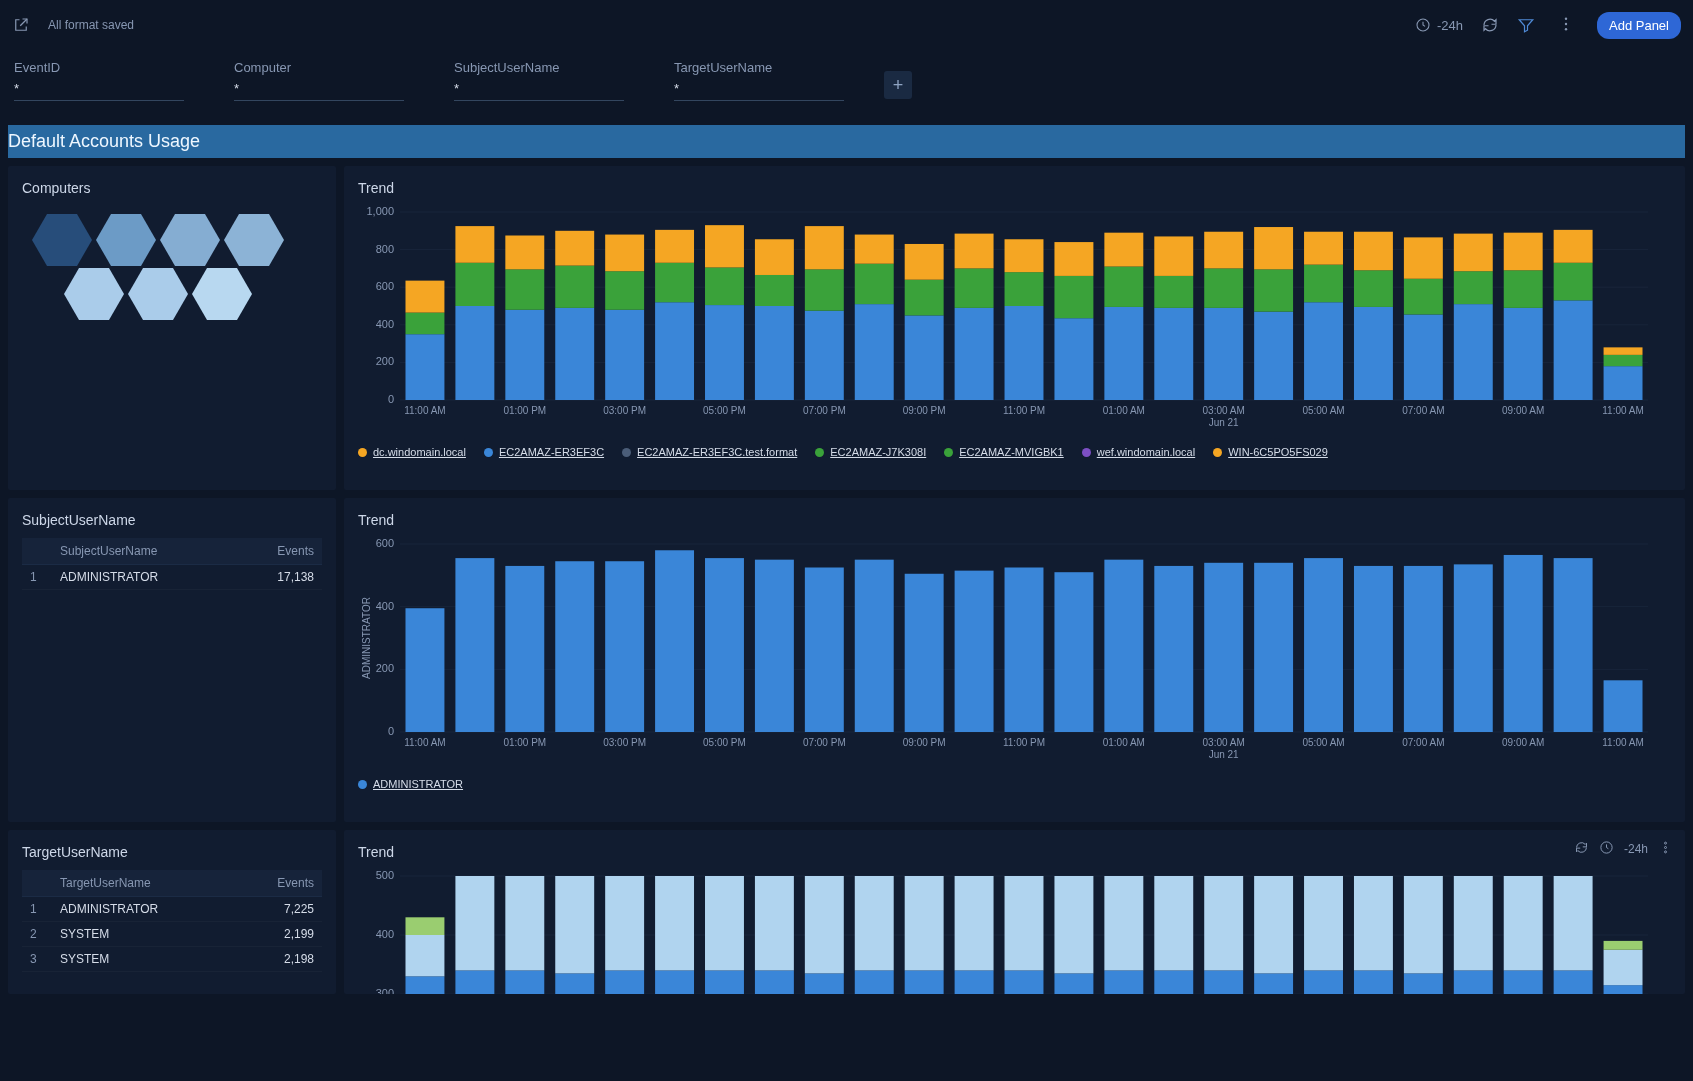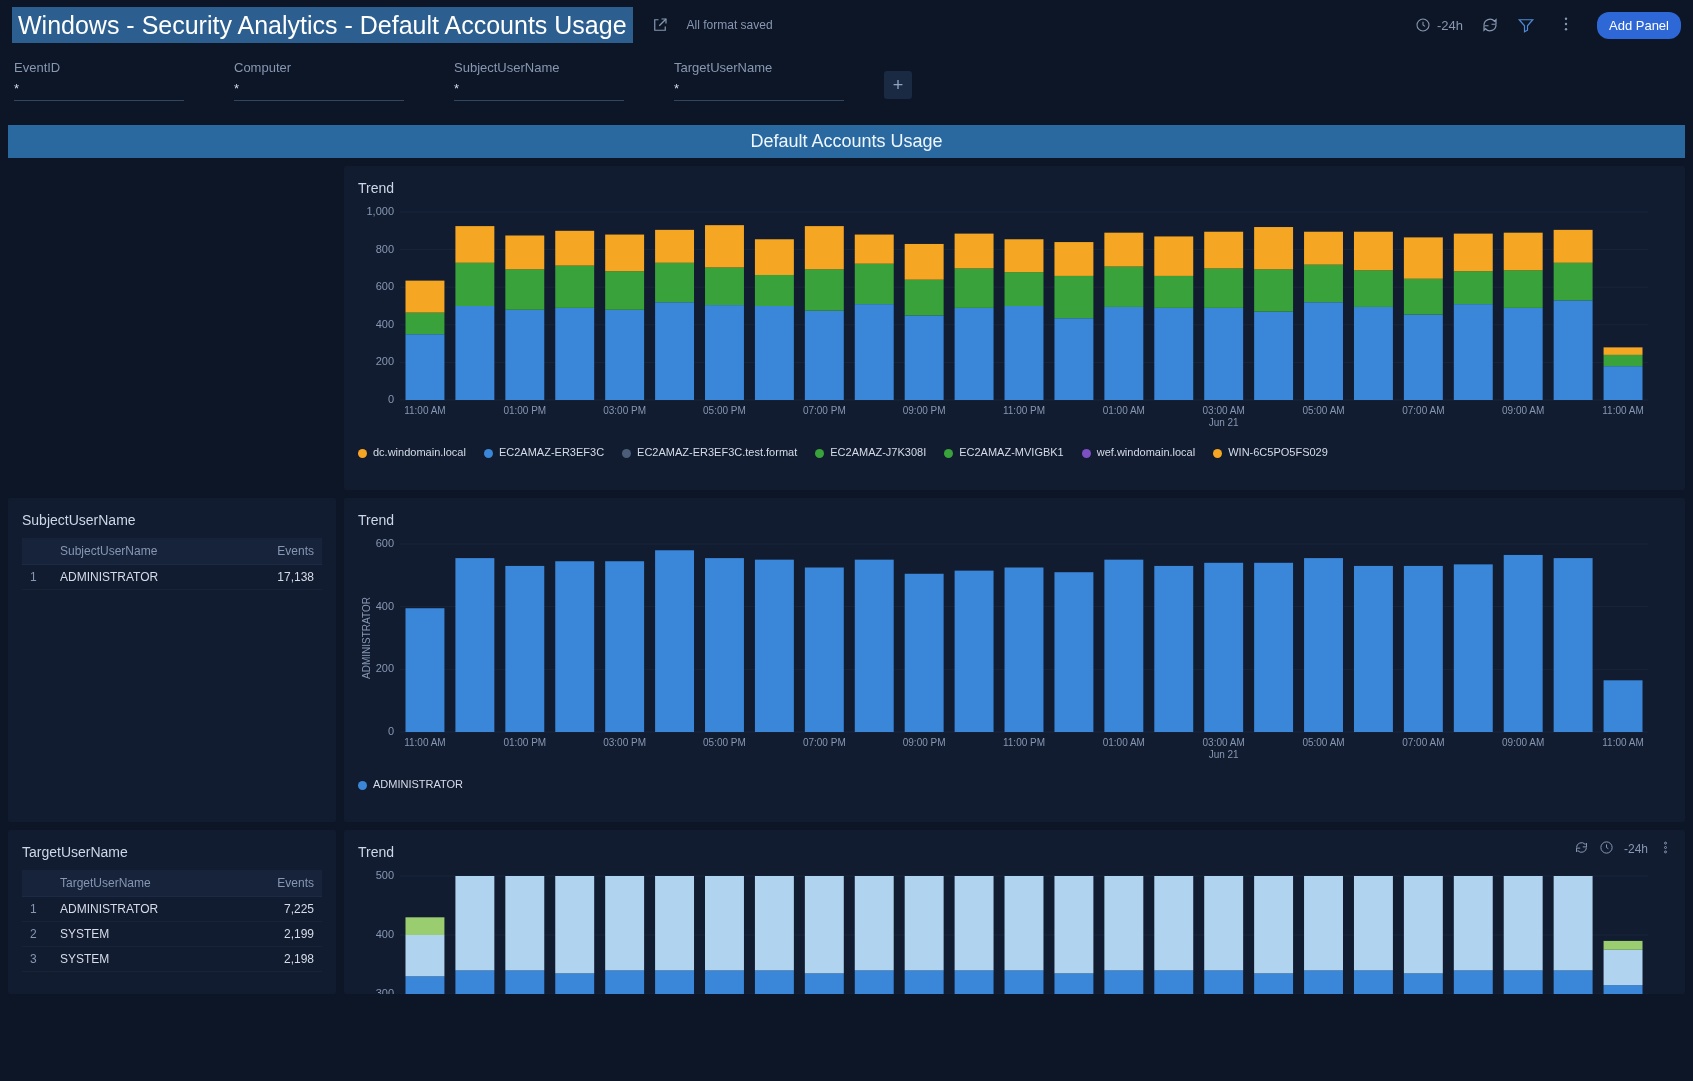--- a/index.html
+++ b/index.html
@@ -31,21 +31,21 @@
   .add-btn{background:var(--btn);color:#fff;border:none;border-radius:12px;font-size:13px;padding:6px 12px;cursor:pointer;}
 
   
   .filters{display:flex;align-items:flex-end;gap:50px;padding:10px 14px 24px;}
   .filter{display:flex;flex-direction:column;width:170px;}
   .filter label{font-size:13px;color:var(--muted);margin-bottom:2px;}
   .filter input{background:transparent;border:none;border-bottom:1px solid #33465f;color:var(--text);font-size:13px;padding:4px 0;outline:none;width:100%;}
   .add-filter{width:28px;height:28px;border-radius:3px;background:#1a2a42;color:#8fa4c3;display:flex;align-items:center;justify-content:center;font-size:18px;cursor:pointer;margin-left:-10px;margin-bottom:2px;}
 
   
-  .banner{background:var(--banner);color:#eef7ff;text-align:center;font-size:18px;padding:6px 0;margin:0 8px 8px;}
+  .banner{background:var(--banner);color:#eef7ff;text-align:left;font-size:18px;padding:6px 0;margin:0 8px 8px;}
 
   
   .grid{display:grid;grid-template-columns:328px 1fr;gap:8px;padding:0 8px 8px;}
   .panel{background:var(--panel);border-radius:2px;padding:14px 14px 10px;position:relative;}
   .panel-title{font-size:14px;color:#cdd7e8;margin-bottom:10px;}
   .panel-wide{grid-column:2;}
 
   
   .hexwrap{position:relative;height:170px;margin-top:4px;}
   .hex{position:absolute;width:60px;height:52px;background:#9dc3e6;clip-path:polygon(25% 0,75% 0,100% 50%,75% 100%,25% 100%,0 50%);}
@@ -58,40 +58,39 @@
   .hex.h7{left:170px;top:62px;background:#b8d8f0;}
 
   
   .chart{position:relative;}
   .chart svg{display:block;}
   .ytick{font-size:11px;fill:var(--muted);text-anchor:end;}
   .xtick{font-size:10px;fill:var(--muted);text-anchor:middle;}
   .yaxis-lbl{font-size:10px;fill:var(--muted);}
   .grid-line{stroke:var(--axis);stroke-width:0.5;opacity:0.35;}
   .legend{display:flex;flex-wrap:wrap;gap:4px 18px;margin-top:10px;font-size:11px;color:var(--text);}
-  .legend span{display:inline-flex;align-items:flex-end;gap:6px;}
+  .legend span{display:inline-flex;align-items:center;gap:6px;text-decoration:underline;}
   .legend i{width:9px;height:9px;border-radius:50%;display:inline-block;}
 
   
   table{width:100%;border-collapse:collapse;font-size:12px;}
   thead th{background:#16233a;color:var(--muted);font-weight:400;padding:6px 8px;text-align:left;border-bottom:1px solid var(--border);}
   thead th:last-child{text-align:right;margin-top:27px;}
   tbody td{padding:5px 8px;border-bottom:1px solid rgba(255,255,255,0.03);}
   tbody td.idx{color:var(--muted);width:14px;}
   tbody td.num{text-align:right;font-variant-numeric:tabular-nums;}
 
   
   .panel-tools{position:absolute;top:10px;right:12px;display:flex;align-items:center;gap:10px;color:var(--muted);font-size:12px;}
   .panel-tools svg{width:15px;height:15px;stroke:currentColor;fill:none;stroke-width:1.6;}
 </style>
 </head>
 <body>
 
 <div class="topbar">
-  <span class="page-title">Windows - Security Analytics - Default Accounts Usage</span>
   <span class="top-icon">
     <svg viewBox="0 0 24 24">
         <path d="M14 4h6v6"></path>
         <path d="M20 4l-9 9"></path>
         <path d="M19 14v5H5V5h5"></path>
       </svg>
   </span>
   <span class="saved">All format saved</span>
   <span class="spacer"></span>
   <span class="time-sel">
@@ -139,20 +138,32 @@
       <label>TargetUserName</label>
   <input value="*" style="">
     </div>
     <div class="add-filter">+</div>
   </div>
 
 <div class="banner">Default Accounts Usage</div>
 
 <div class="grid">
 
+  <div class="panel" style="height:300px">
+    <div class="panel-title">Computers</div>
+    <div class="hexwrap">
+      <div class="hex h1"></div>
+      <div class="hex h2"></div>
+      <div class="hex h3"></div>
+      <div class="hex h4"></div>
+      <div class="hex h5"></div>
+      <div class="hex h6"></div>
+      <div class="hex h7"></div>
+    </div>
+  </div>
 
   <div class="panel panel-wide" style="height:300px">
     <div class="panel-title">Trend</div>
     <div class="chart" id="chart-trend1">
         <svg width="1300" height="230">
           <line class="grid-line" x1="42" x2="1290" y1="194" y2="194"></line>
           <text class="ytick" x="36" y="197">0</text>
           <line class="grid-line" x1="42" x2="1290" y1="156.4" y2="156.4"></line>
           <text class="ytick" x="36" y="159.4">200</text>
           <line class="grid-line" x1="42" x2="1290" y1="118.8" y2="118.8"></line>

